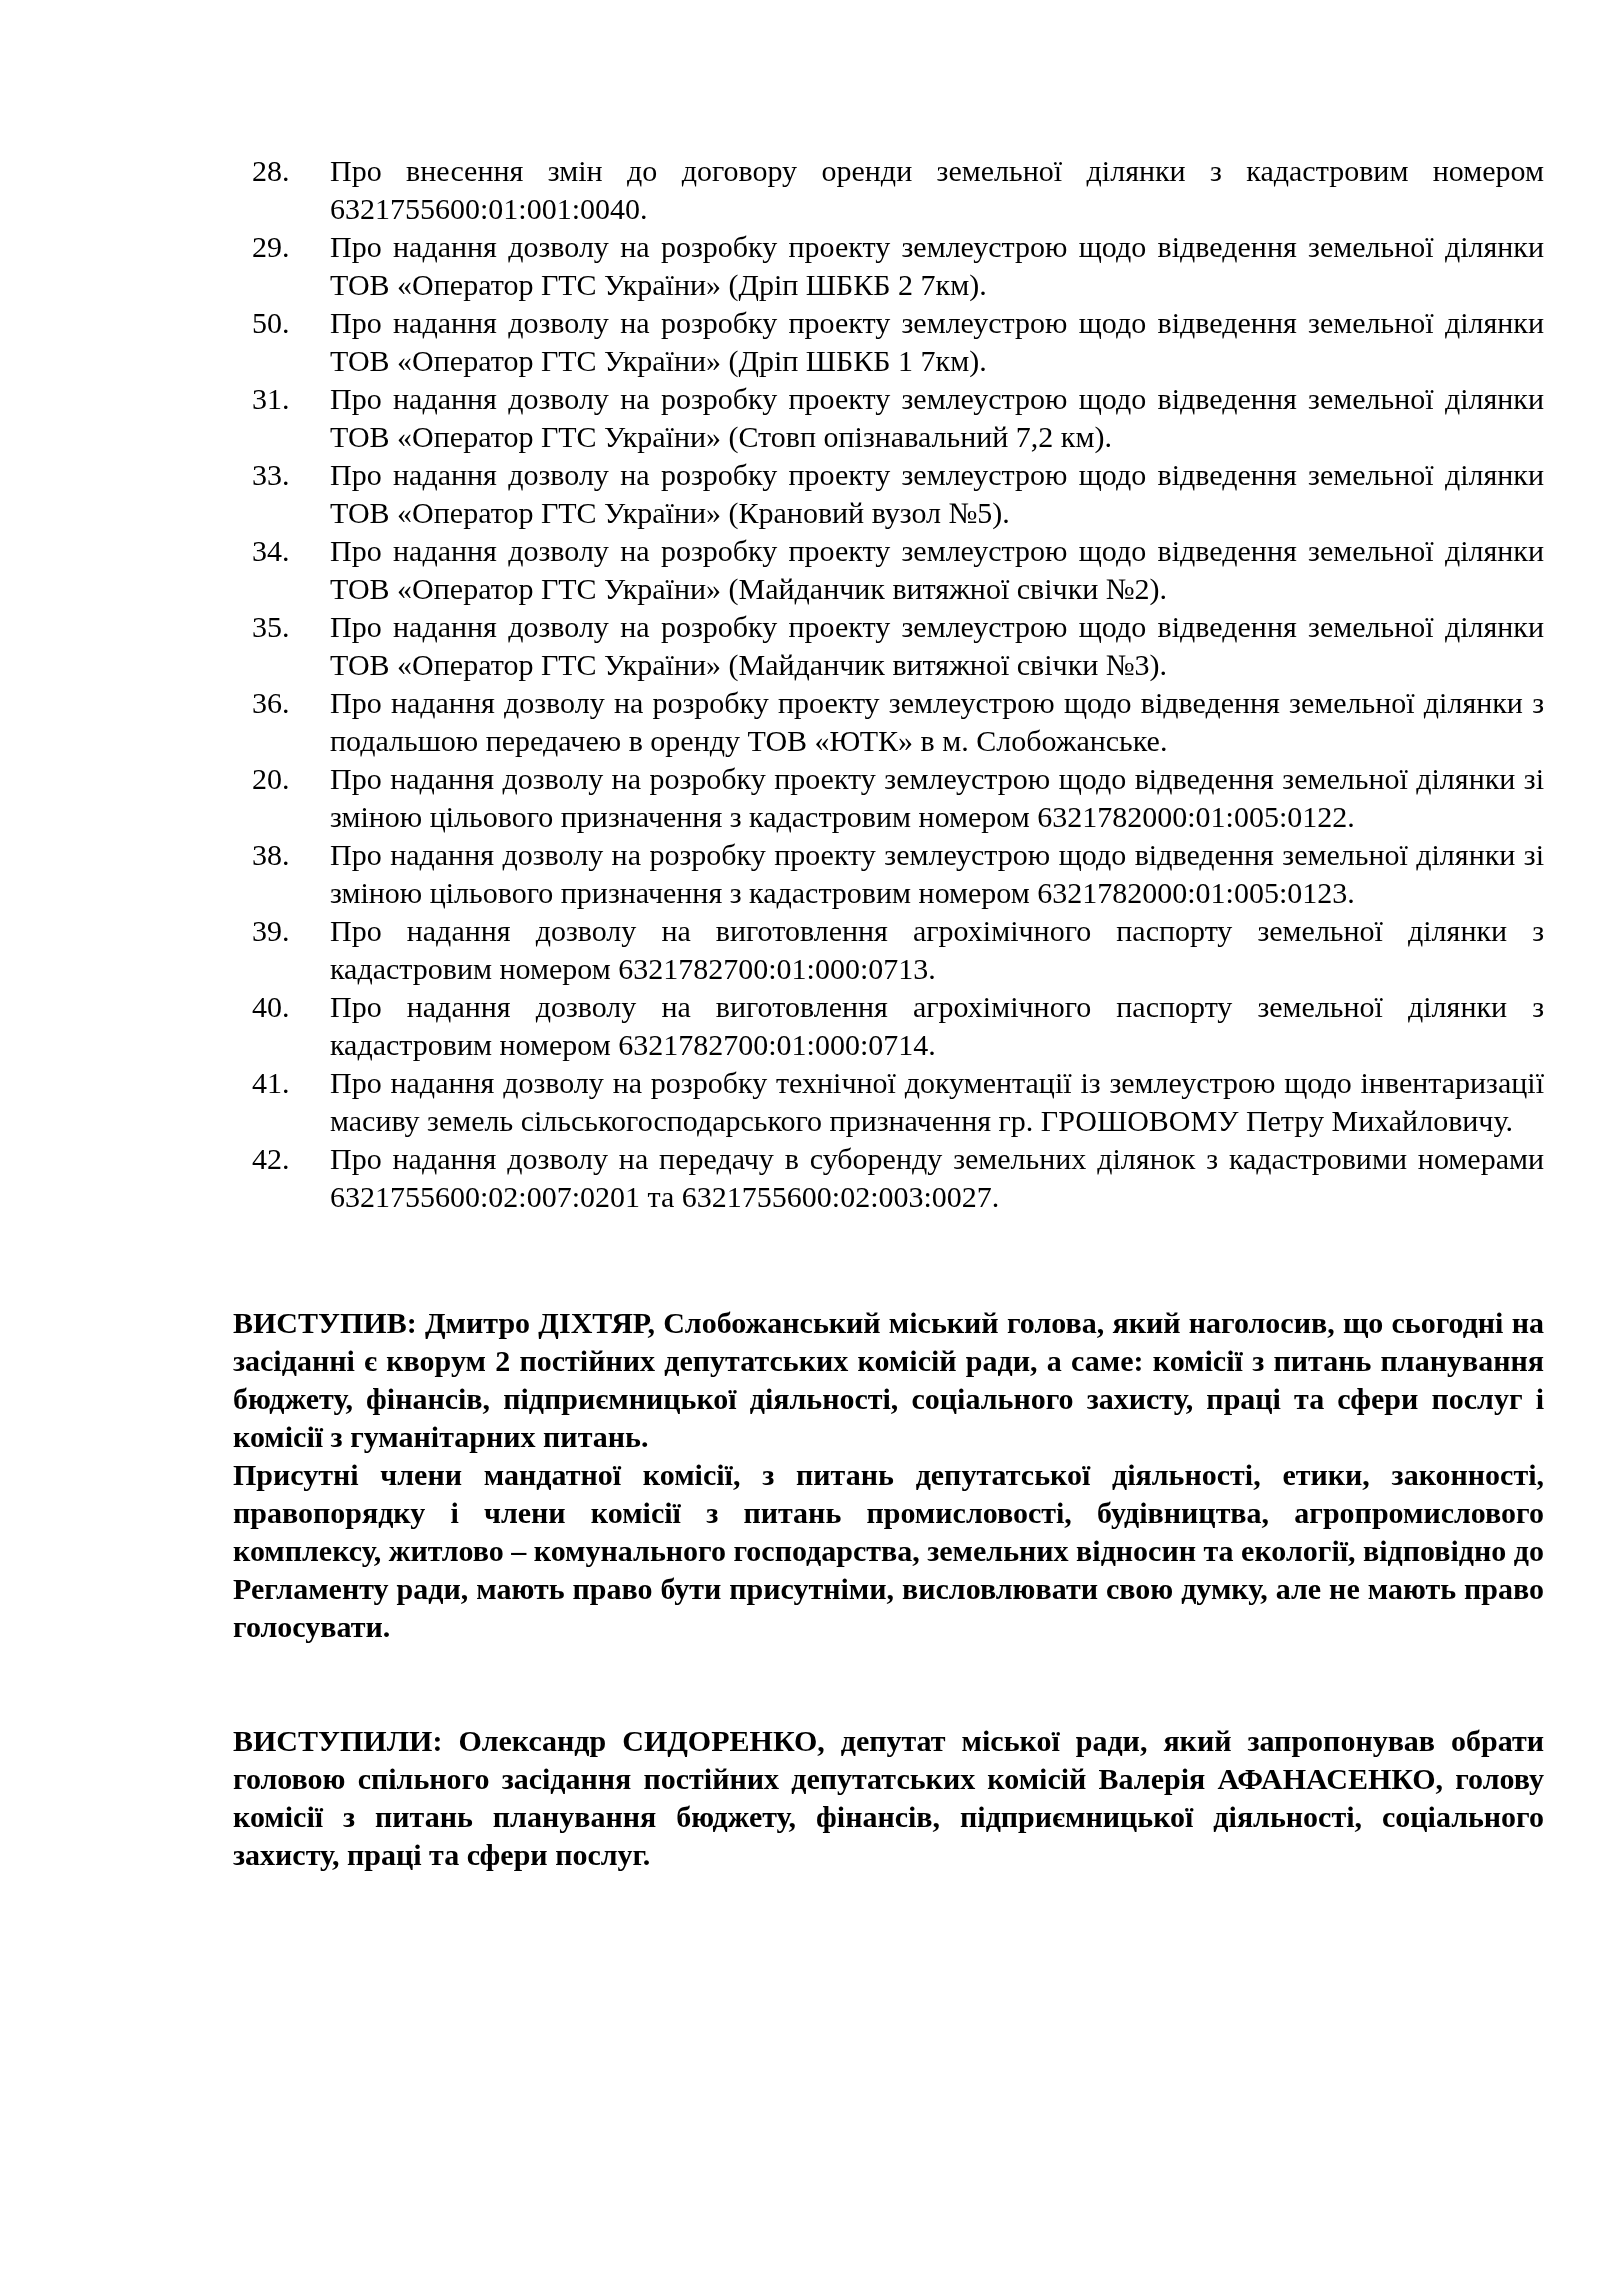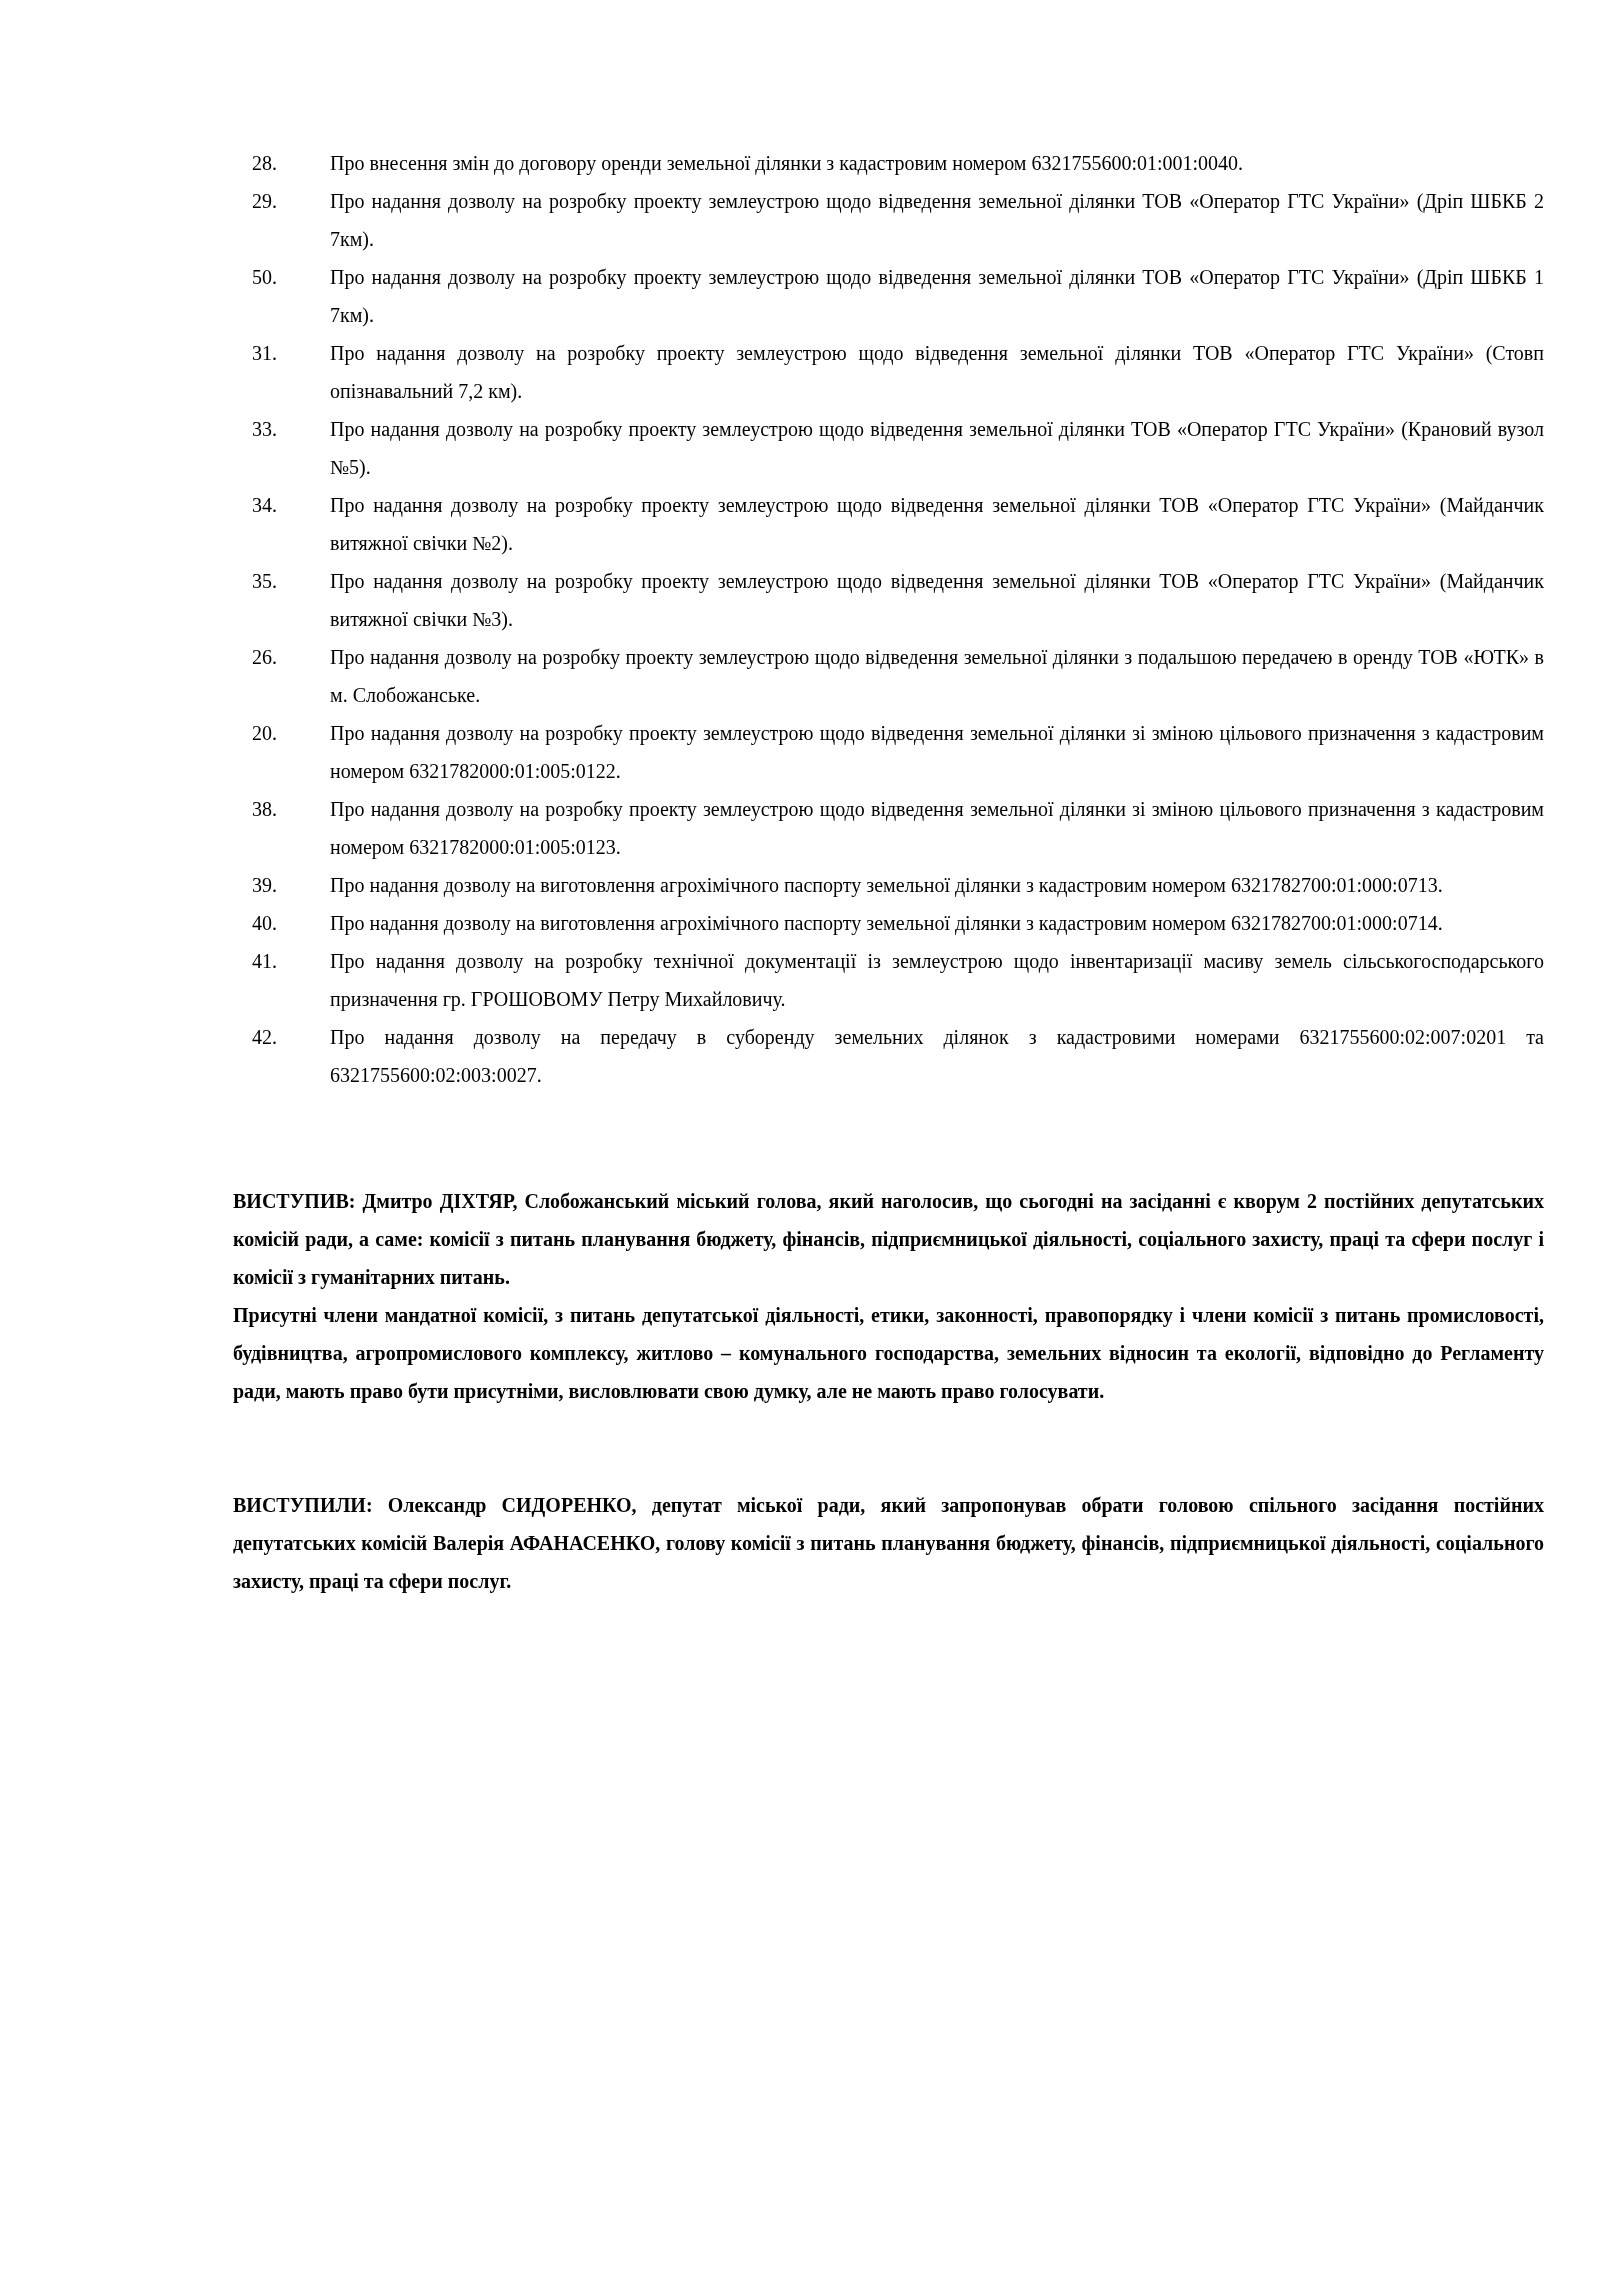--- a/index.html
+++ b/index.html
@@ -2,22 +2,22 @@
 <html style="font-size:10.5px"><head>
 <meta charset="utf-8">
 <style>
   html, body { margin: 0; padding: 0; background: #ffffff; }
   body {
     width: 1623px; height: 2295px; position: relative; overflow: hidden;
     font-family: "Liberation Serif", "DejaVu Serif", serif;
     color: #000000;
   }
   .page {
-    position: absolute; left: 233px; top: 144px; width: 1311px;
-    font-size: 20px; line-height: 38px;
+    position: absolute; left: 233px; top: 152px; width: 1311px;
+    font-size: 30px; line-height: 38px;
   }
   ol.agenda { list-style: none; margin: 0; padding: 0; }
   ol.agenda li { position: relative; padding-left: 77px; text-align: justify; }
   ol.agenda li .num { position: absolute; left: 19px; top: 0; }
   ol.agenda li .txt { display: block; text-align: justify; margin-left: 20px; }
   .gap-large { height: 88px; }
   p { margin: 0; text-align: justify; font-weight: bold; }
   .blank { height: 38px; }
 </style>
 </head>
@@ -47,21 +47,21 @@
       </li>
     <li>
         <span class="num">34.</span>
         <span class="txt">Про надання дозволу на розробку проекту землеустрою щодо відведення земельної ділянки ТОВ «Оператор ГТС України» (Майданчик витяжної свічки №2).</span>
       </li>
     <li>
         <span class="num">35.</span>
         <span class="txt">Про надання дозволу на розробку проекту землеустрою щодо відведення земельної ділянки ТОВ «Оператор ГТС України» (Майданчик витяжної свічки №3).</span>
       </li>
     <li>
-        <span class="num">26.</span>
+        <span class="num">36.</span>
         <span class="txt">Про надання дозволу на розробку проекту землеустрою щодо відведення земельної ділянки з подальшою передачею в оренду ТОВ «ЮТК» в м. Слобожанське.</span>
       </li>
     <li>
         <span class="num">20.</span>
         <span class="txt">Про надання дозволу на розробку проекту землеустрою щодо відведення земельної ділянки зі зміною цільового призначення з кадастровим номером 6321782000:01:005:0122.</span>
       </li>
     <li>
         <span class="num">38.</span>
         <span class="txt">Про надання дозволу на розробку проекту землеустрою щодо відведення земельної ділянки зі зміною цільового призначення з кадастровим номером 6321782000:01:005:0123.</span>
       </li>

